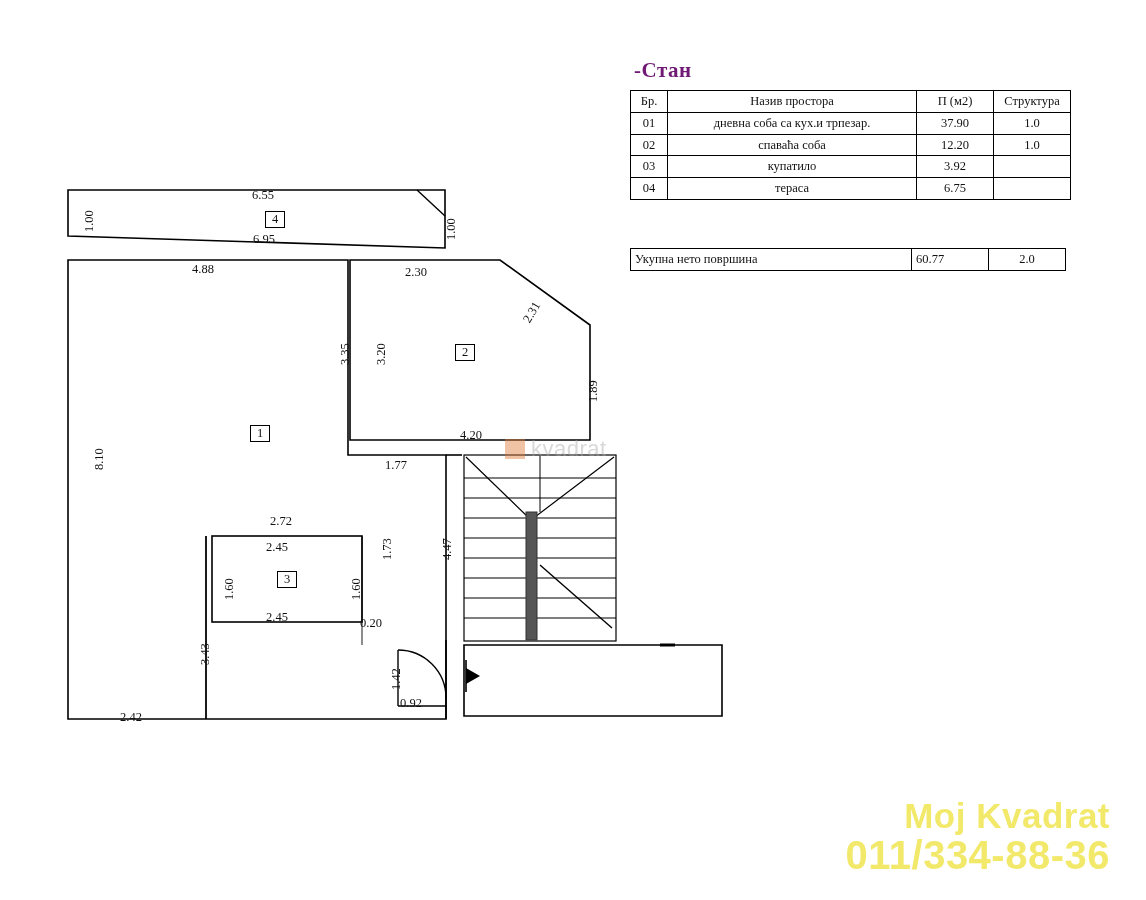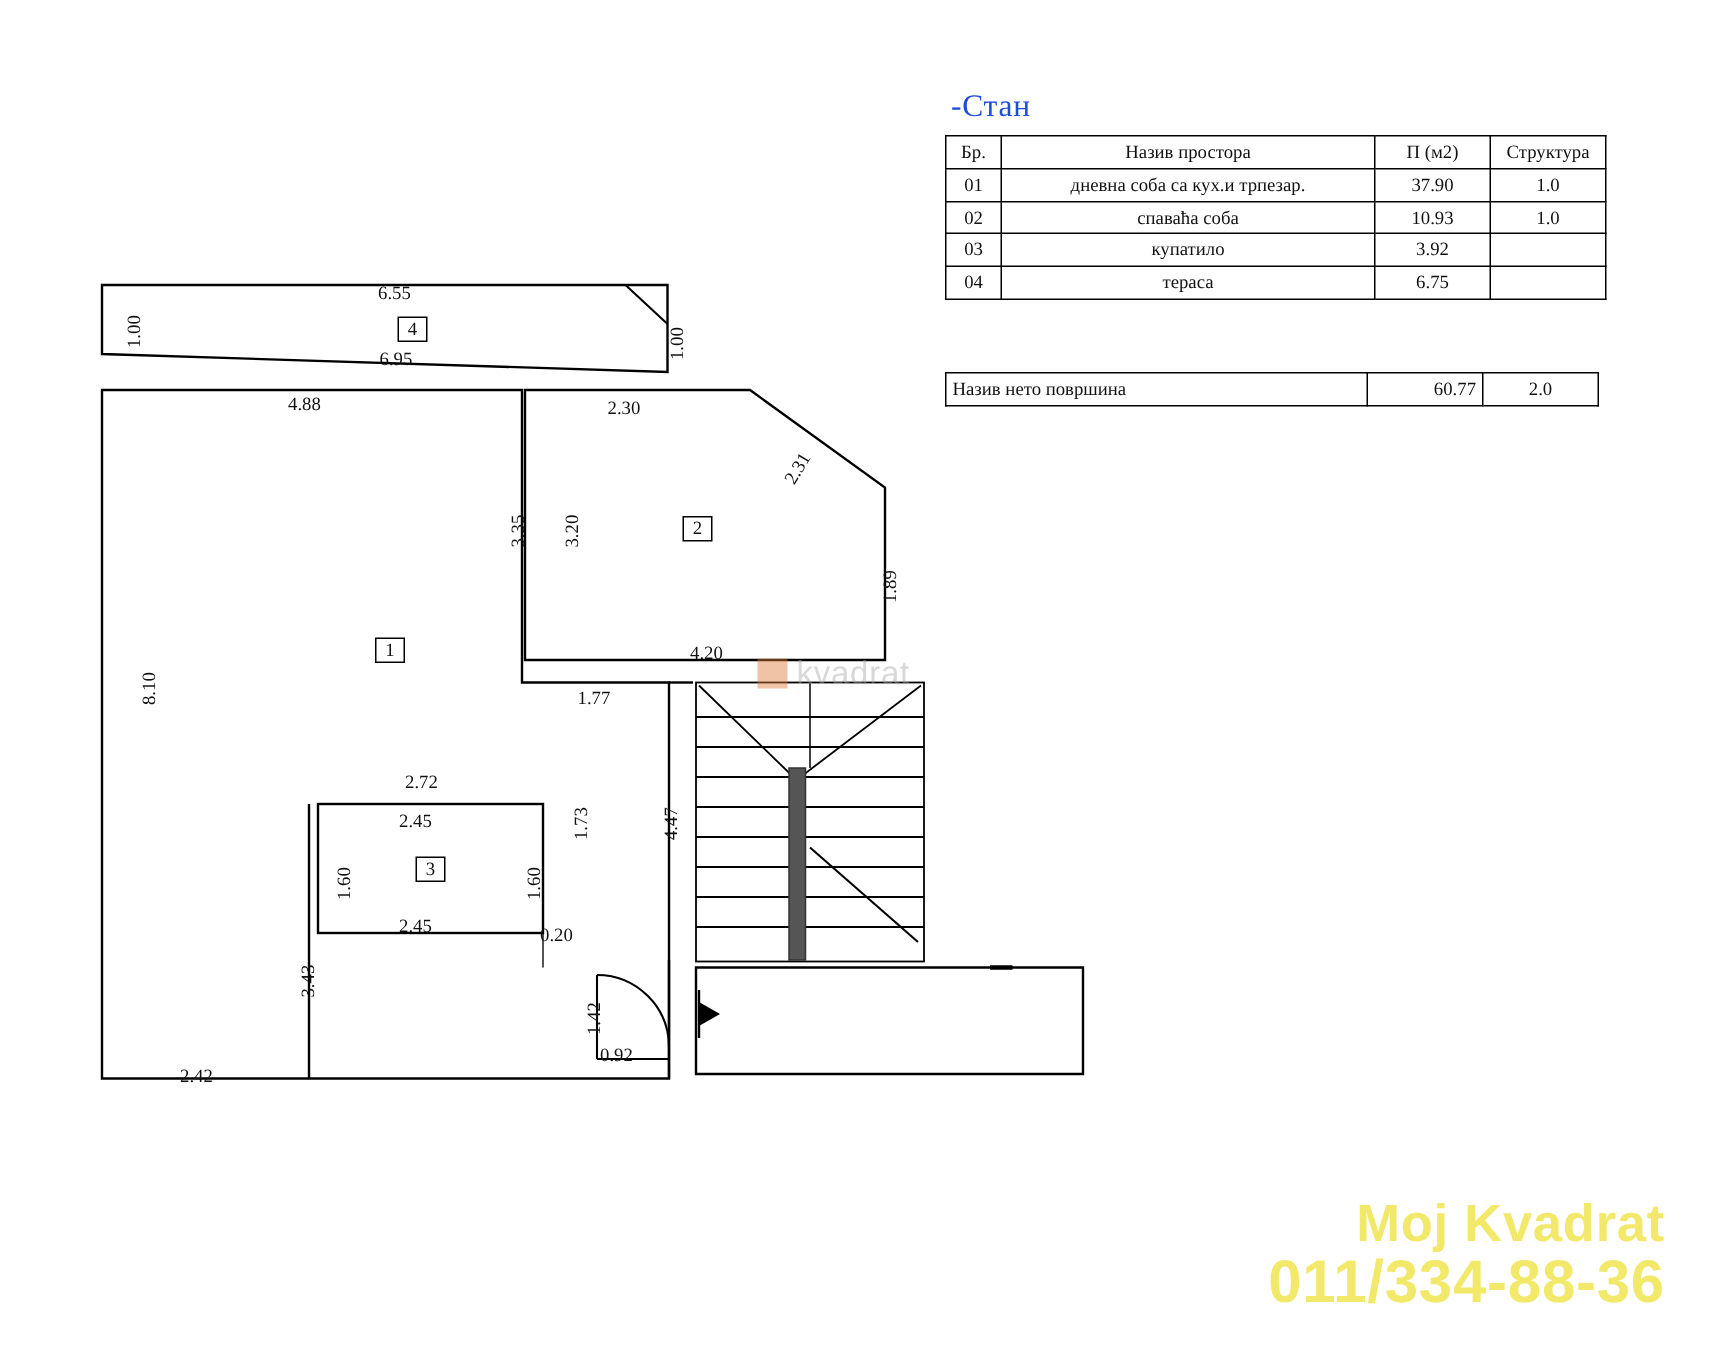--- a/index.html
+++ b/index.html
@@ -21,21 +21,22 @@
   }
 
   
   .table-title {
     position: absolute;
     left: 634px;
     top: 58px;
     font-family: "Liberation Serif", serif;
     font-size: 21px;
     letter-spacing: .5px;
-    color: #1d4ed8;
+    color: #701a75;
+    font-weight: bold;
   }
   table.room-table {
     position: absolute;
     left: 630px;
     top: 90px;
     border-collapse: collapse;
     font-family: "Liberation Serif", serif;
     font-size: 12.5px;
     color: #111;
     background: #fff;
@@ -66,21 +67,21 @@
     color: #111;
   }
   table.total-table td {
     border: 1px solid #000;
     padding: 1px 4px;
     font-weight: normal;
     line-height: 1.55;
     white-space: nowrap;
   }
   .tot-name  { width: 272px; text-align: left; padding-left: 5px; }
-  .tot-area  { width: 68px;  text-align: right; }
+  .tot-area  { width: 68px;  text-align: left; }
   .tot-struct{ width: 68px;  text-align: center; }
 
   
   svg#plan {
     position: absolute;
     left: 0;
     top: 0;
   }
 
   
@@ -177,42 +178,42 @@
     <tbody>
       <tr>
         <td class="col-no">01</td>
         <td class="col-name">дневна соба са кух.и трпезар.</td>
         <td class="col-area">37.90</td>
         <td class="col-struct">1.0</td>
       </tr>
       <tr>
         <td class="col-no">02</td>
         <td class="col-name">спаваћа соба</td>
-        <td class="col-area">10.93</td>
+        <td class="col-area">12.20</td>
         <td class="col-struct">1.0</td>
       </tr>
       <tr>
         <td class="col-no">03</td>
         <td class="col-name">купатило</td>
         <td class="col-area">3.92</td>
         <td class="col-struct"></td>
       </tr>
       <tr>
         <td class="col-no">04</td>
         <td class="col-name">тераса</td>
         <td class="col-area">6.75</td>
         <td class="col-struct"></td>
       </tr>
     </tbody>
   </table>
 
   <table class="total-table">
     <tbody>
         <tr>
-      <td class="tot-name">Назив нето површина</td>
+      <td class="tot-name">Укупна нето површина</td>
       <td class="tot-area">60.77</td>
       <td class="tot-struct">2.0</td>
     </tr>
   </tbody>
     </table>
 
   <svg id="plan" width="1146" height="900">
     <g fill="none" stroke="#000" stroke-width="1.6" stroke-linejoin="miter">
 
       <path d="M 68,190 L 445,190 L 445,248 L 68,236 Z"></path>

